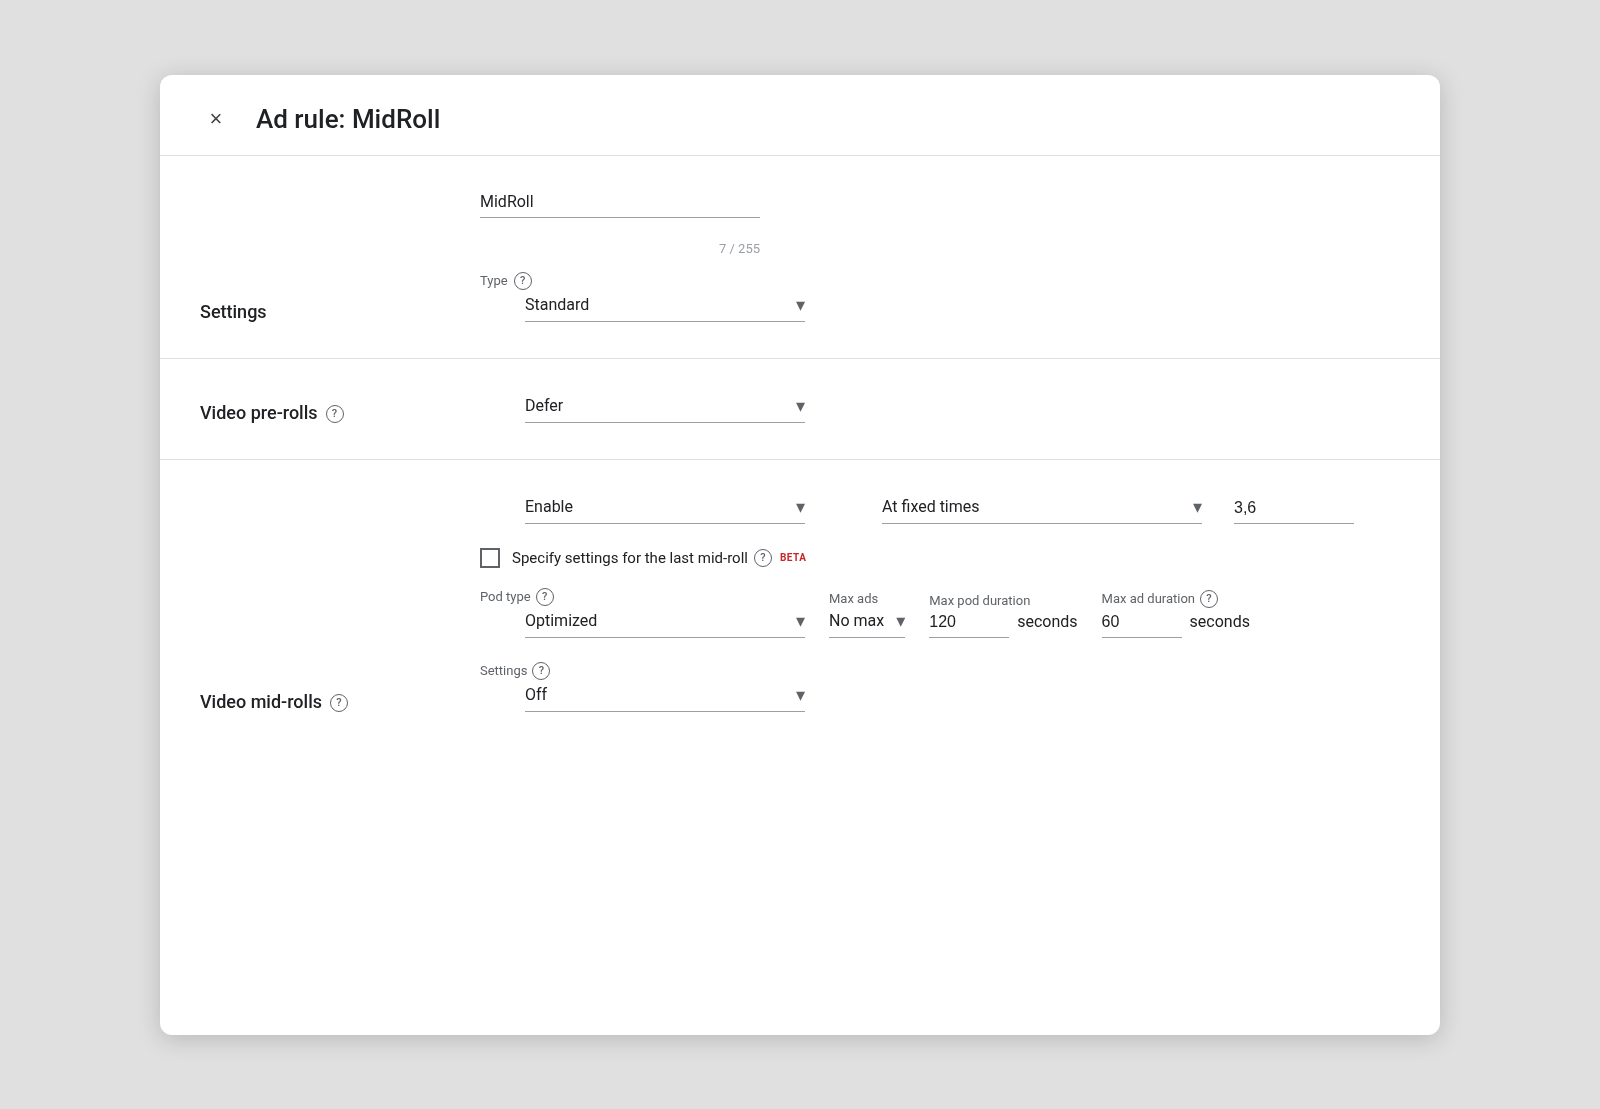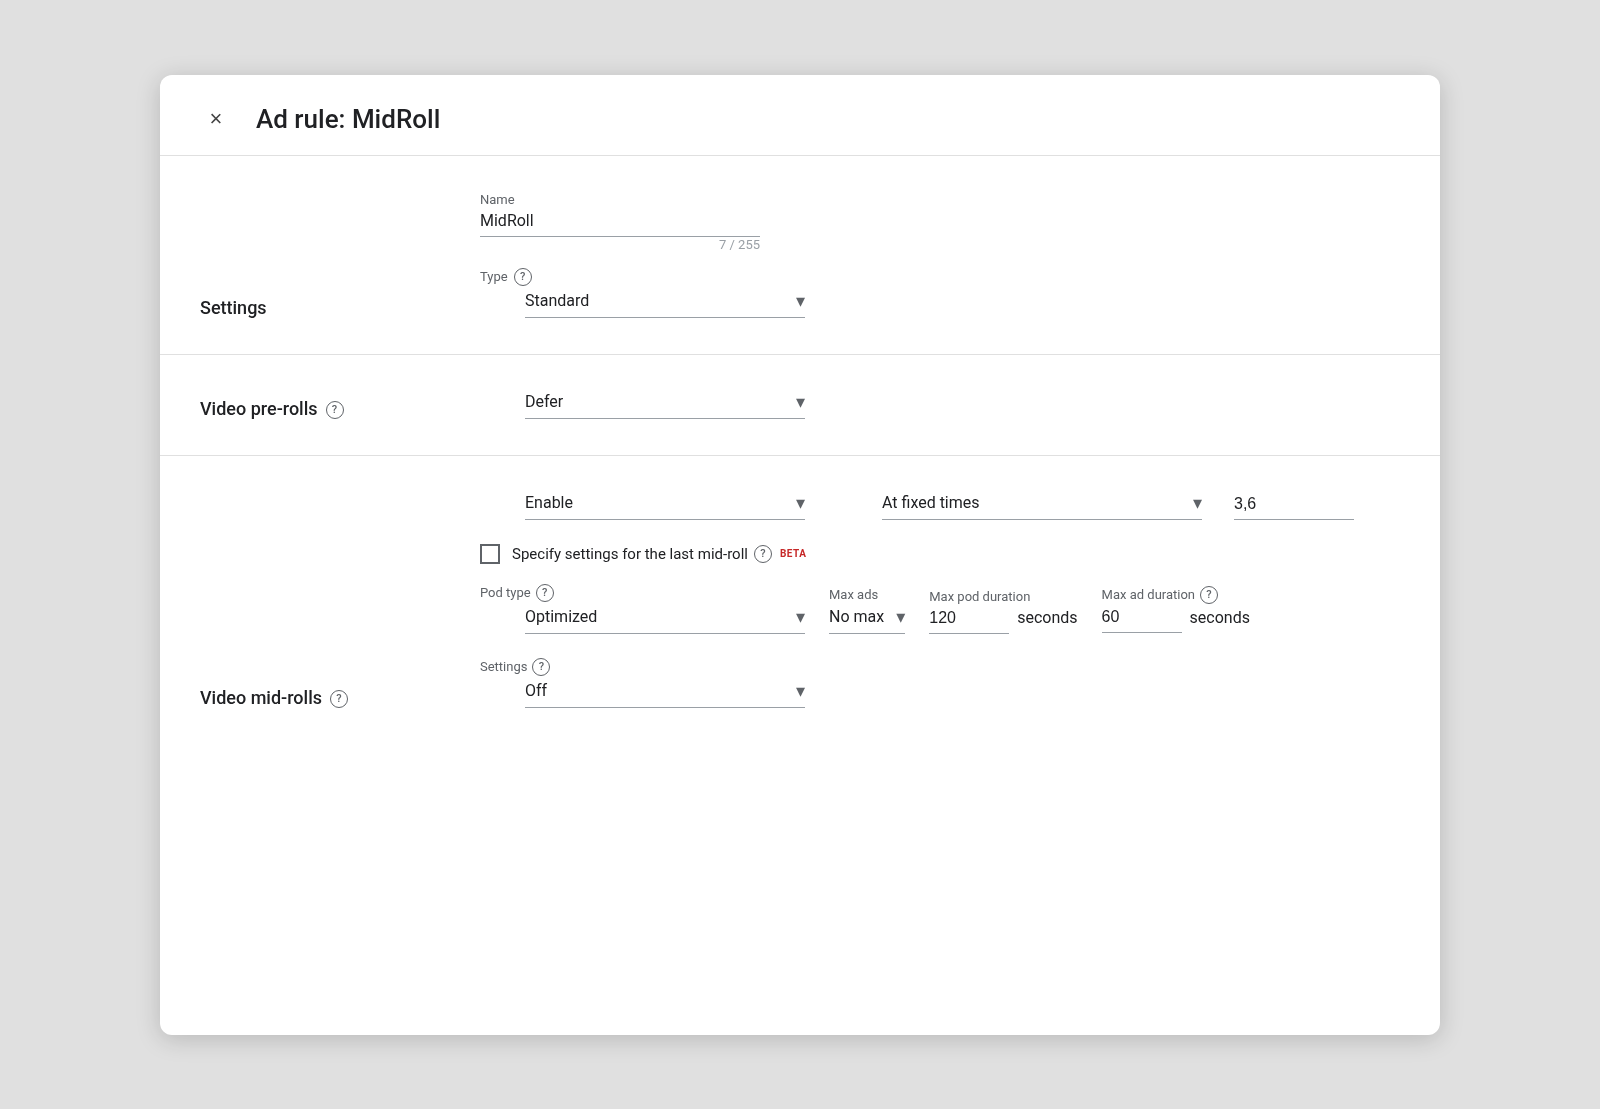--- a/index.html
+++ b/index.html
@@ -89,20 +89,21 @@
       color: #202124;
       padding-bottom: 6px;
       border-bottom: 1px solid #9aa0a6;
       width: 280px;
     }
     .char-count {
       font-size: 13px;
       color: #9aa0a6;
       text-align: right;
       width: 280px;
+      margin-top: 23px;
     }
     .select-field {
       display: flex;
       align-items: center;
       justify-content: space-between;
       border-bottom: 1px solid #9aa0a6;
       padding-bottom: 6px;
       cursor: pointer;
       user-select: none;
       margin-left: 45px;
@@ -252,21 +253,20 @@
   </div>
   <div class="divider"></div>
 
   <div class="section">
     <div class="section-label">
       <span>Settings</span>
     </div>
     <div class="section-content">
 
       <div>
-        <div class="field-label">Name</div>
         <div class="field-value">MidRoll</div>
         <div class="char-count">7 / 255</div>
       </div>
 
       <div>
         <div class="field-label">
           <span>Type</span>
           <span class="help-icon">?</span>
         </div>
         <div class="select-field narrow">
@@ -351,21 +351,21 @@
             <input class="duration-input" type="text" value="120" style="">
             <span class="seconds-label">seconds</span>
           </div>
         </div>
 
         <div class="pod-field">
           <div class="pod-field-label">
             <span>Max ad duration</span>
             <span class="help-icon">?</span>
           </div>
-          <div style="display:flex; align-items:center; gap: 8px;">
+          <div style="display:flex; align-items:flex-end; gap: 8px;">
             <input class="duration-input" type="text" value="60" style="">
             <span class="seconds-label">seconds</span>
           </div>
         </div>
       </div>
 
       <div class="bumpers-row">
         <div class="pod-field-label">
           <span>Settings</span>
           <span class="help-icon">?</span>

